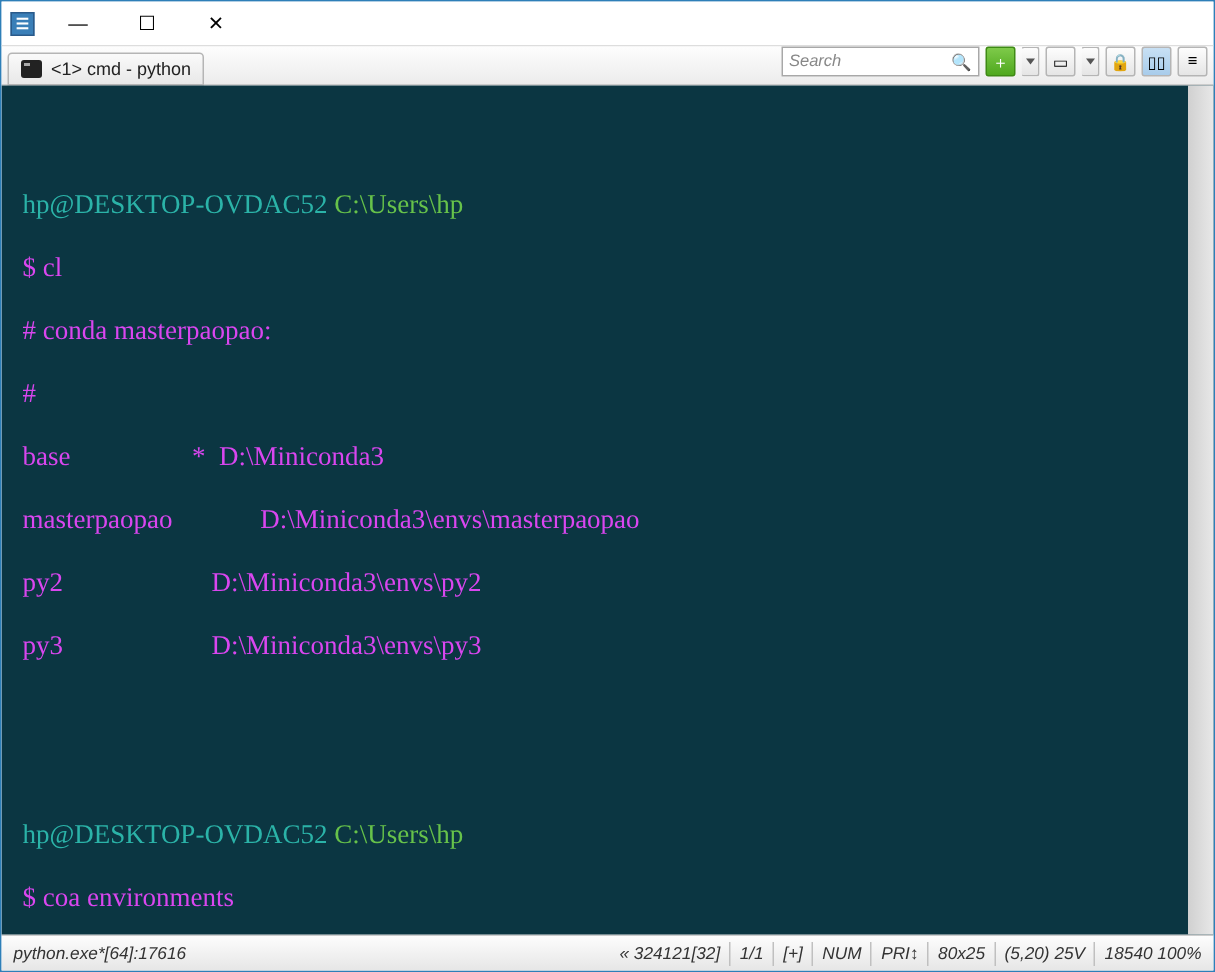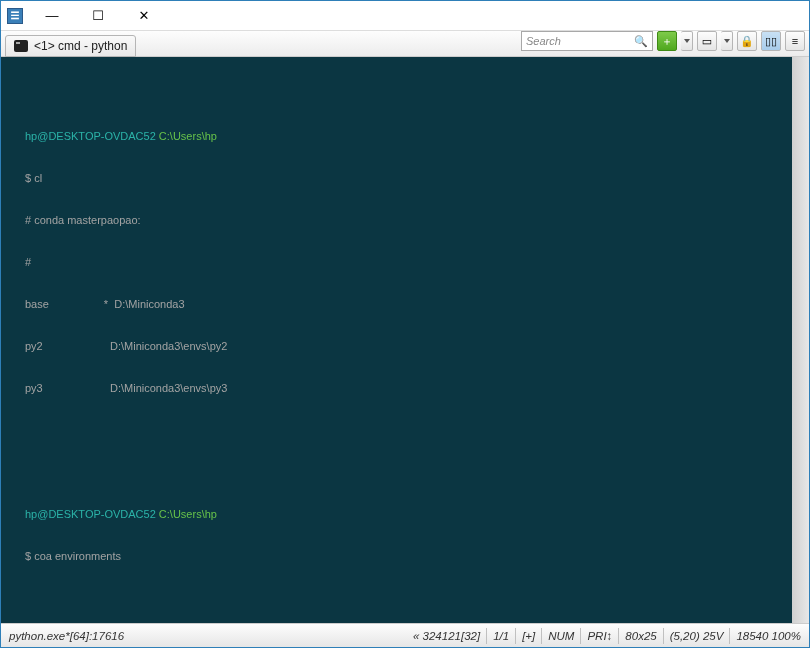--- a/index.html
+++ b/index.html
@@ -17,26 +17,26 @@
 .spacer { flex: 1; }
 .search-box { display: flex; align-items: center; border: 1px solid #a8a8a8; background: #fff; height: 20px; width: 132px; padding: 0 4px; font-size: 11px; color: #888; font-style: italic; }
 .search-box .mag { margin-left: auto; color: #666; font-style: normal; }
 .toolbtn { width: 20px; height: 20px; margin-left: 4px; display: flex; align-items: center; justify-content: center; border: 1px solid #b5b5b5; background: linear-gradient(#fdfdfd,#e5e5e5); border-radius: 2px; font-size: 11px; cursor: pointer; }
 .toolbtn.plus { background: linear-gradient(#7eca4a,#4fa81e); color: #fff; border-color: #3f8a15; }
 .toolbtn.lock { color: #c58a1a; }
 .toolbtn.split { background: linear-gradient(#c8e0f4,#a8cceb); }
 .toolbtn.drop { width: 12px; border-left: none; }
 .dropdown-arrow { width:0;height:0;border-left:3px solid transparent;border-right:3px solid transparent;border-top:4px solid #555; }
 
-.terminal { background: #0b3642; color: #d0d0d0; font-family: Liberation Sans, sans-serif; font-size: 11px; line-height: 21px; padding: 6px 6px 0 24px; height: 566px; overflow: hidden; white-space: pre; position: relative; }
+.terminal { background: #0b3642; color: #d0d0d0; font-family: Liberation Serif, serif; font-size: 18px; line-height: 21px; padding: 6px 6px 0 14px; height: 566px; overflow: hidden; white-space: pre; position: relative; }
 .terminal .scrollbar { position:absolute; right:0; top:0; bottom:0; width:17px; background: linear-gradient(90deg,#e8e8e8,#f4f4f4); border-left:1px solid #c0c0c0; }
 .terminal .thumb { position:absolute; right:0; top:0; width:17px; height: 100%; background: linear-gradient(90deg,#d0d0d0,#e8e8e8); }
 .teal { color: #2bb3a8; }
 .green { color: #67c24a; }
-.gray { color: #a3a3a3; }
+.gray { color: #d946ef; }
 
 .statusbar { height: 25px; background: linear-gradient(#fdfdfd,#e5e5e5); border-top: 1px solid #ccc; display: flex; align-items: center; font-size: 11.5px; color: #333; padding: 0 8px; font-family: "Segoe UI", Tahoma, sans-serif; font-style: italic; }
 .statusbar .sep { width:1px; height:16px; background:#c0c0c0; margin: 0 6px; }
 .statusbar .stretch { flex:1; }
 </style>
 </head>
 <body>
 
 <div class="titlebar">
   <div class="titlebar-icon">☰</div>
@@ -70,20 +70,21 @@
   <div class="toolbtn">≡</div>
 </div>
 
 <div class="terminal">
 <div> </div>
 <div><span class="teal">hp@DESKTOP-OVDAC52</span> <span class="green">C:\Users\hp</span></div>
 <div class="gray">$ cl</div>
 <div class="gray"># conda masterpaopao:</div>
 <div class="gray">#</div>
 <div class="gray">base                  *  D:\Miniconda3</div>
+<div class="gray">masterpaopao             D:\Miniconda3\envs\masterpaopao</div>
 <div class="gray">py2                      D:\Miniconda3\envs\py2</div>
 <div class="gray">py3                      D:\Miniconda3\envs\py3</div>
 <div> </div>
 <div> </div>
 <div><span class="teal">hp@DESKTOP-OVDAC52</span> <span class="green">C:\Users\hp</span></div>
 <div class="gray">$ coa environments</div>
 
 
 
 

